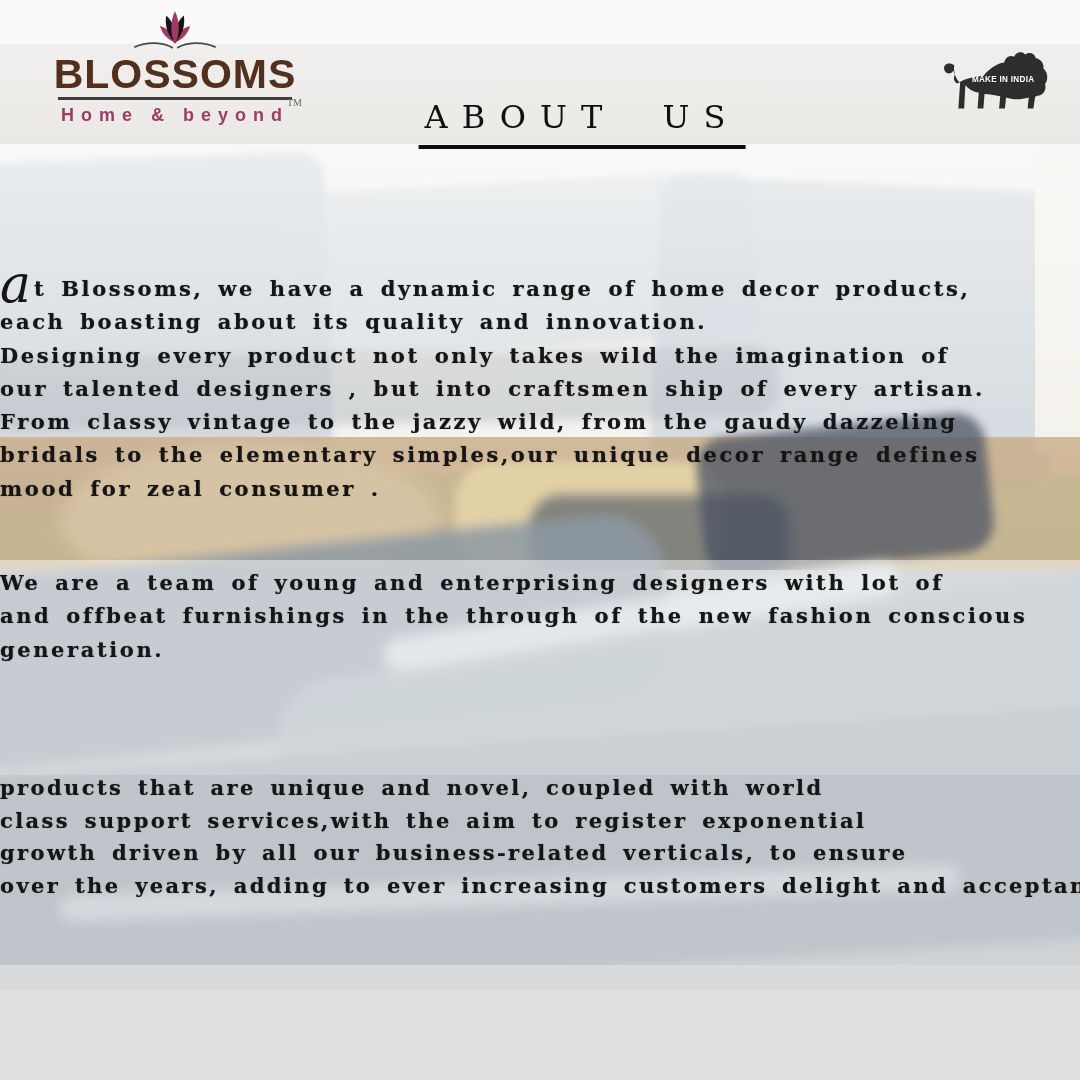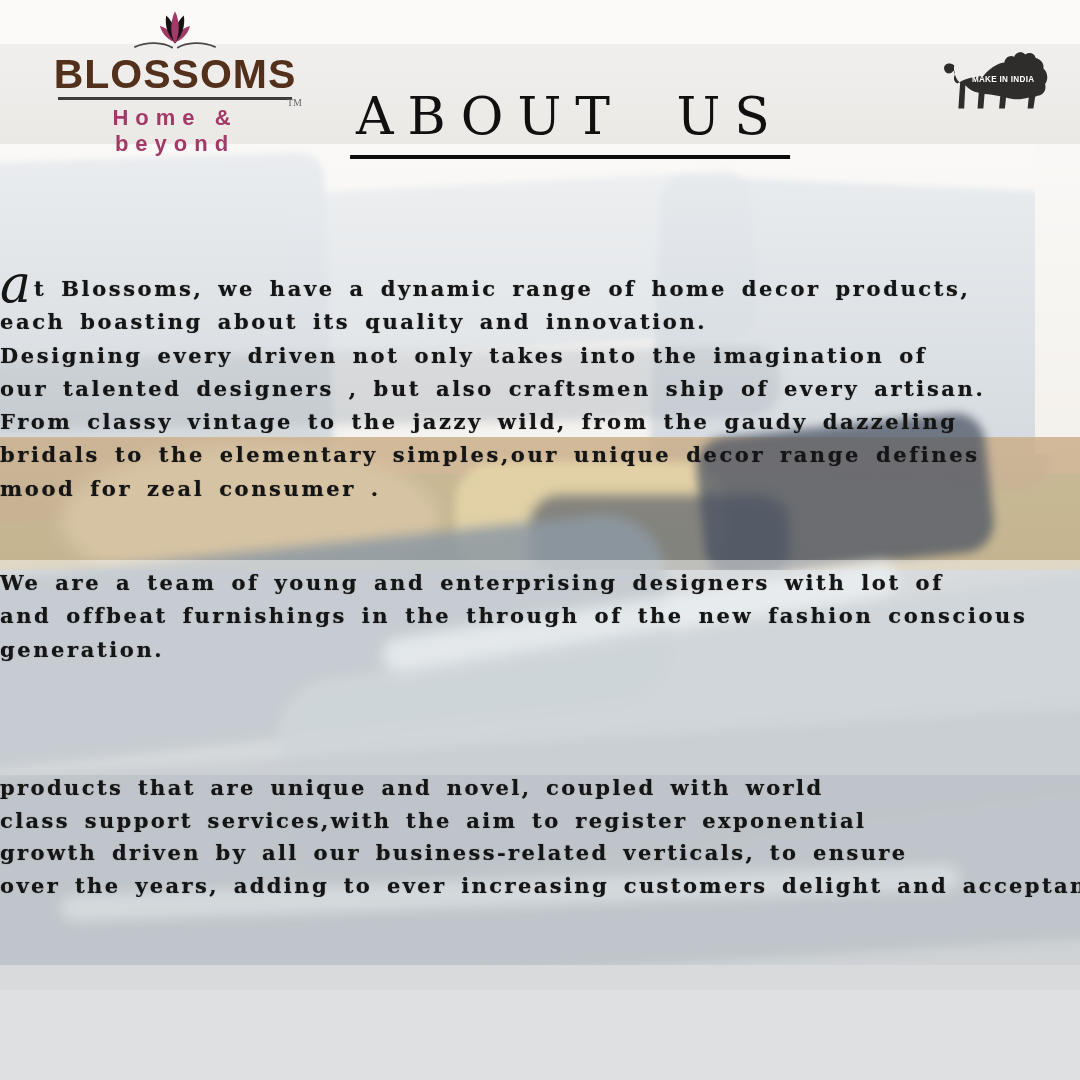--- a/index.html
+++ b/index.html
@@ -41,30 +41,30 @@
   .brand{position:absolute;left:52px;top:4px;width:246px;text-align:center;}
   .brand svg{display:block;margin:0 auto;}
   .brand-name{
     font-family:"Liberation Sans",sans-serif;font-weight:bold;
     font-size:41px;letter-spacing:1px;color:#53301c;line-height:1.02;
   }
   .brand-rule{height:3px;background:#3c3c3c;margin:1px 6px 5px 6px;}
   .brand-tagline-row{position:relative;display:block;}
   .brand-tagline{
     font-family:"Liberation Sans",sans-serif;font-weight:bold;
-    font-size:22px;letter-spacing:7px;color:#a23a67;
+    font-size:18px;letter-spacing:7px;color:#a23a67;
   }
   .brand-tm{
     position:absolute;right:-4px;top:-8px;font-family:Liberation Serif, serif;
     font-size:10px;color:#6b6b6b;letter-spacing:0;
   }
   .title{
     position:absolute;left:50%;top:86px;transform:translateX(calc(-50% + 30px));
-    margin:0;font-family:"DejaVu Serif",serif;font-weight:normal;
-    font-size:52px;letter-spacing:14px;word-spacing:22px;color:#101010;
+    margin:12px;font-family:"DejaVu Serif",serif;font-weight:normal;
+    font-size:32px;letter-spacing:14px;word-spacing:22px;color:#101010;
     padding:0 6px 9px 6px;border-bottom:4px solid #0d0d0d;white-space:nowrap;
   }
   .badge{position:absolute;right:14px;top:48px;width:128px;height:72px;}
   .badge svg{position:absolute;inset:0;}
 
   
   .para{position:absolute;left:0;width:1080px;color:#151515;}
   .line{
     white-space:nowrap;font-family:"DejaVu Serif",serif;font-weight:bold;
     font-size:21px;letter-spacing:2.6px;word-spacing:5px;line-height:33.3px;
@@ -151,22 +151,22 @@
         L167,84 L164,104 L154,104 L156,85 C143,89 128,89 117,85
         L115,104 L105,104 L107,83 C97,81 88,79 80,79 L78,104 L68,104 L70,77
         C60,75 52,70 47,64 L45,104 L35,104 L38,60 C30,53 26,40 28,30 Z"></path>
       <text x="112" y="59" text-anchor="middle" fill="#ffffff" font-family="Liberation Sans, sans-serif" font-size="14" font-weight="bold" letter-spacing="0.5">MAKE IN INDIA</text>
     </svg>
   </div>
 
   <div class="para p1">
     <div class="line"><span class="dropcap">a</span><span>t Blossoms, we have a dynamic range of home decor products,</span></div>
     <div class="line">each boasting about its quality and innovation.</div>
-    <div class="line">Designing every driven not only takes into the imagination of</div>
-    <div class="line">our talented designers , but also craftsmen ship of every artisan.</div>
+    <div class="line">Designing every product not only takes wild the imagination of</div>
+    <div class="line">our talented designers , but into craftsmen ship of every artisan.</div>
     <div class="line">From classy vintage to the jazzy wild, from the gaudy dazzeling</div>
     <div class="line">bridals to the elementary simples,our unique decor range defines</div>
     <div class="line">mood for zeal consumer .</div>
   </div>
 
   <div class="para p2">
     <div class="line">We are a team of young and enterprising designers with lot of</div>
     <div class="line">and offbeat furnishings in the through of the new fashion conscious</div>
     <div class="line">generation.</div>
   </div>

